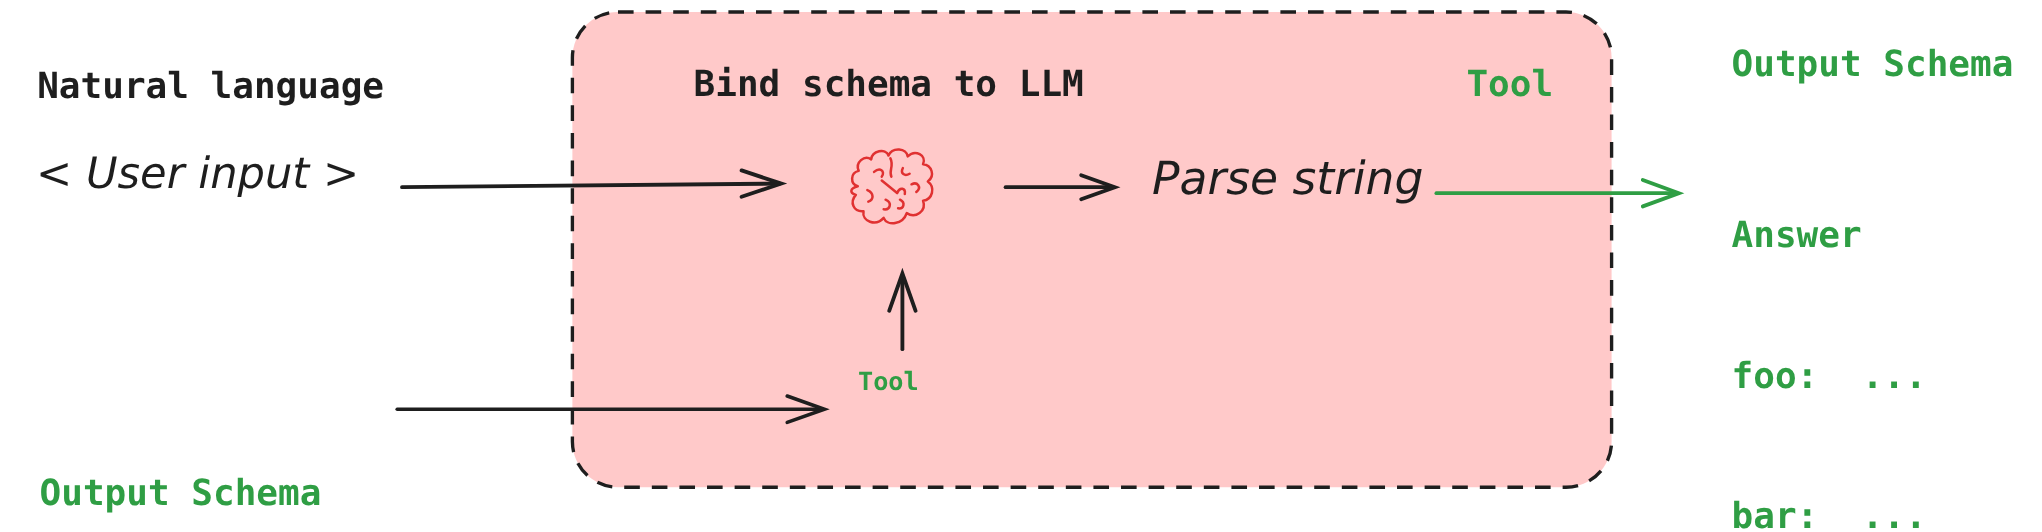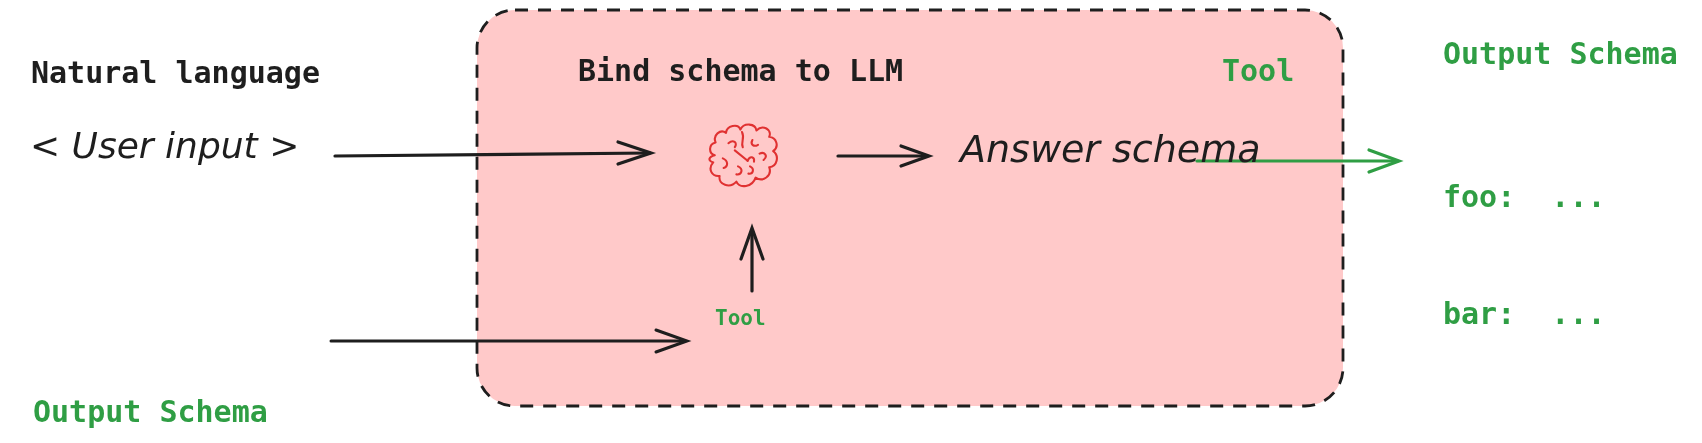--- a/index.html
+++ b/index.html
@@ -102,24 +102,25 @@
   <div class="txt code green block" style="left:33px; top:312px;">
     <div>Output Schema</div>
     
     
   </div>
 
   <div class="txt code ink" style="left:578px; top:56px;">Bind schema to LLM</div>
 
   <div class="txt code green" style="left:1222px; top:56px;">Tool</div>
 
-  <div class="txt hand ink" style="left:960px; top:130px; font-size:38px;">Answer schema</div>
+  <div class="txt hand ink" style="left:960px; top:130px; font-size:38px;">Parse string</div>
 
   <div class="txt code green" style="left:715px; top:308px; font-size:21px;">Tool</div>
 
   <div class="txt code green" style="left:1443px; top:39px;">Output Schema</div>
 
   <div class="txt code green block-right" style="left:1443px; top:99px;">
+    <div>Answer</div>
     <div>foo:  ...</div>
     <div>bar:  ...</div>
   </div>
 
 </div>
 
 </body></html>

